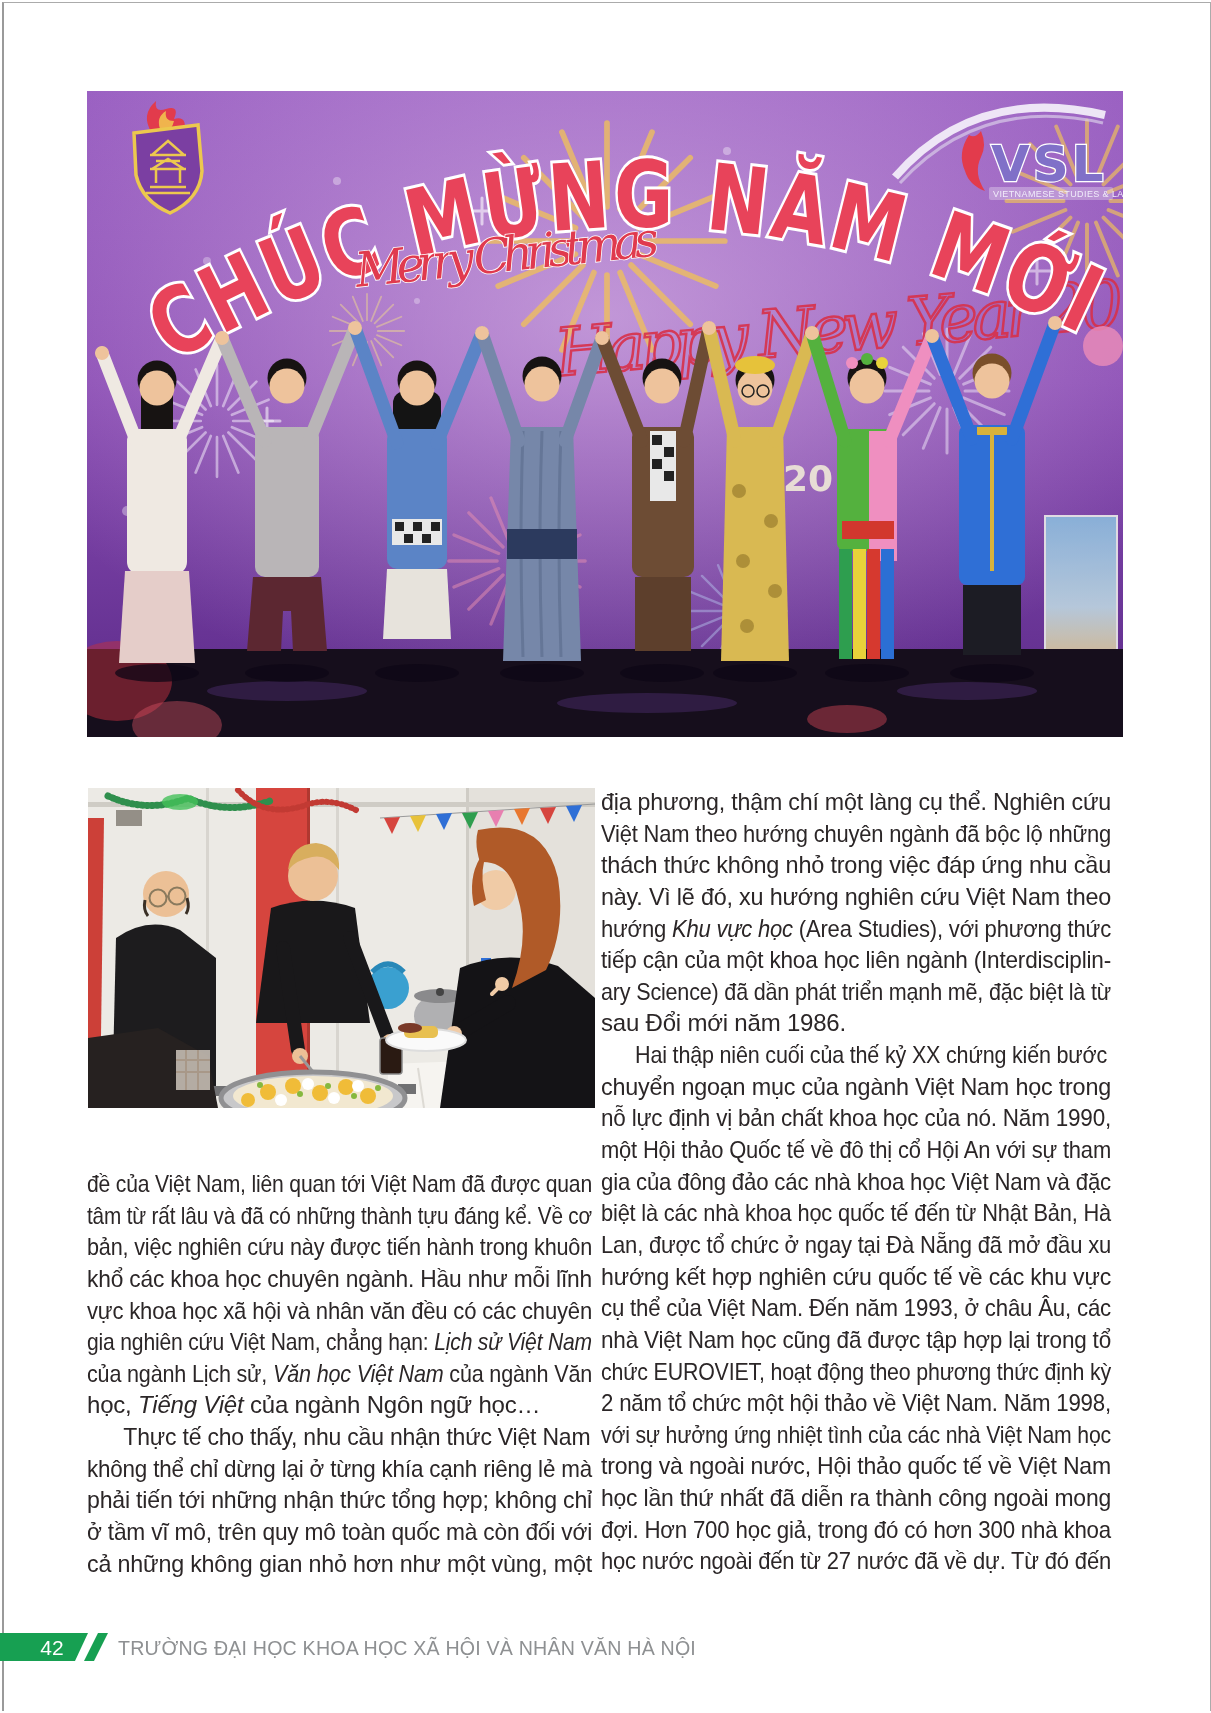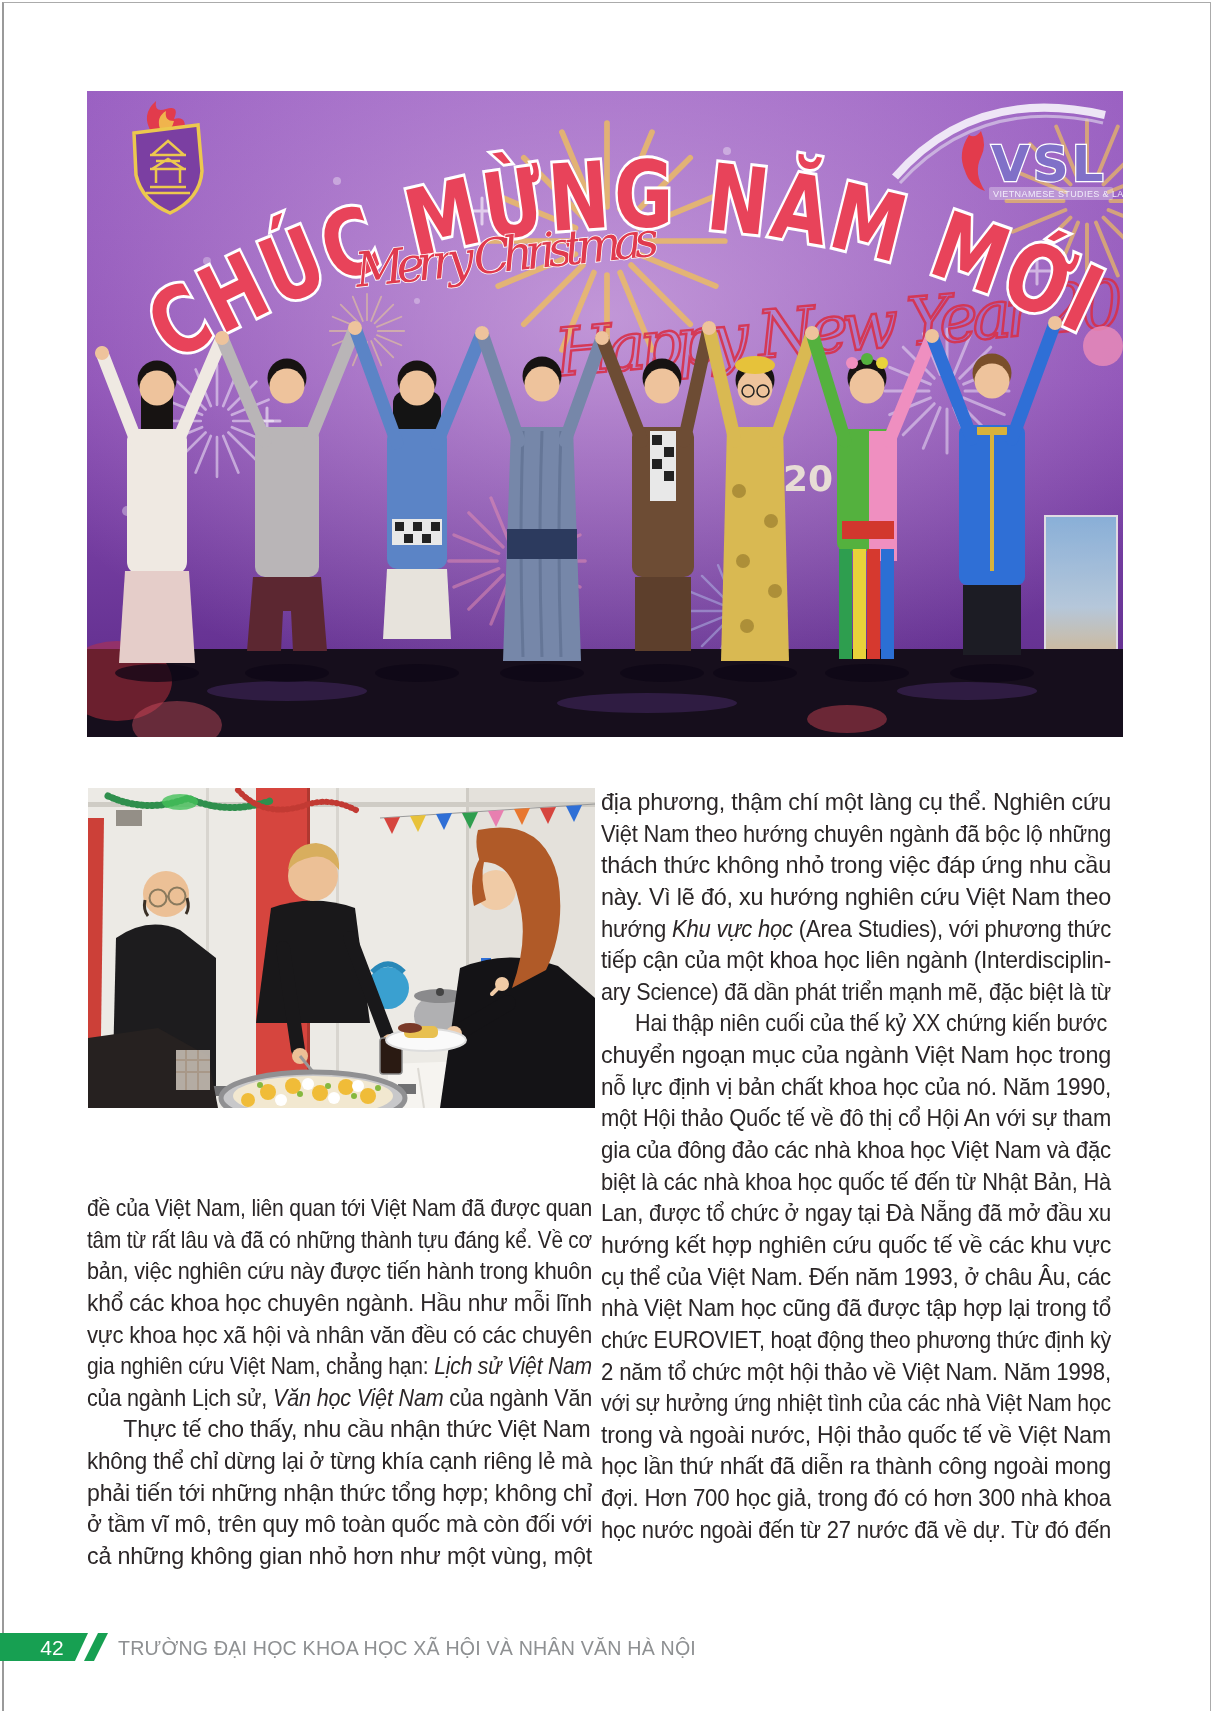--- a/index.html
+++ b/index.html
@@ -3,21 +3,21 @@
 <meta charset="utf-8">
 <style>
   html,body{margin:0;padding:0;background:#ffffff;}
   #page{position:relative;width:1211px;height:1713px;background:#ffffff;overflow:hidden;
         font-family:"Liberation Sans",sans-serif;}
   #frame{position:absolute;left:2px;top:2px;width:1206px;height:1708px;
          border-left:2px solid #9a9a9a;border-top:1px solid #ababab;border-right:1px solid #ababab;
          pointer-events:none;}
   .photo{position:absolute;display:block;}
   .column{position:absolute;color:#2b2627;font-size:24px;letter-spacing:-0.2px;}
-  #col-left{left:87px;top:1168px;width:505px;margin-top:24px;}
+  #col-left{left:87px;top:1168px;width:505px;}
   #col-right{left:601px;top:786px;width:510px;}
   .tline{height:31.65px;line-height:31.65px;white-space:nowrap;overflow:visible;}
   .tline em{font-style:italic;}
   #footer-bar{position:absolute;left:0;top:1633px;width:88px;height:28px;
               clip-path:polygon(0 0,100% 0,calc(100% - 13px) 100%,0 100%);}
   #footer-accent{position:absolute;left:84px;top:1633px;width:24px;height:28px;
               clip-path:polygon(14px 0,100% 0,calc(100% - 14px) 100%,0 100%);}
   #footer-page-num{position:absolute;left:30px;top:1633px;width:44px;height:19px;line-height:29px;
               text-align:center;color:#ffffff;font-size:21px;}
   #footer-inst{position:absolute;left:118px;top:1633px;width:580px;height:28px;line-height:30px;
@@ -343,34 +343,36 @@
   </svg>
 
   <div id="col-left" class="column">
       <div class="tline" style="transform-origin: 0px 50%; transform: scaleX(0.879911);"><span><span>đề của Việt Nam, liên quan tới Việt Nam đã được quan</span></span></div>
       <div class="tline" style="transform-origin: 0px 50%; transform: scaleX(0.864495);"><span><span>tâm từ rất lâu và đã có những thành tựu đáng kể. Về cơ</span></span></div>
       <div class="tline" style="transform-origin: 0px 50%; transform: scaleX(0.90063);"><span><span>bản, việc nghiên cứu này được tiến hành trong khuôn</span></span></div>
       <div class="tline" style="transform-origin: 0px 50%; transform: scaleX(0.948607);"><span><span>khổ các khoa học chuyên ngành. Hầu như mỗi lĩnh</span></span></div>
       <div class="tline" style="transform-origin: 0px 50%; transform: scaleX(0.919357);"><span><span>vực khoa học xã hội và nhân văn đều có các chuyên</span></span></div>
       <div class="tline" style="transform-origin: 0px 50%; transform: scaleX(0.878261);"><span><span>gia nghiên cứu Việt Nam, chẳng hạn: </span><em>Lịch sử Việt Nam</em></span></div>
       <div class="tline" style="transform-origin: 0px 50%; transform: scaleX(0.898227);"><span><span>của ngành Lịch sử, </span><em>Văn học Việt Nam</em><span> của ngành Văn</span></span></div>
+      <div class="tline"><span><span>học, </span><em>Tiếng Việt</em><span> của ngành Ngôn ngữ học…</span></span></div>
       <div class="tline" style="text-indent: 38px; transform-origin: 0px 50%; transform: scaleX(0.956845);"><span><span>Thực tế cho thấy, nhu cầu nhận thức Việt Nam</span></span></div>
       <div class="tline" style="transform-origin: 0px 50%; transform: scaleX(0.934023);"><span><span>không thể chỉ dừng lại ở từng khía cạnh riêng lẻ mà</span></span></div>
       <div class="tline" style="transform-origin: 0px 50%; transform: scaleX(0.962191);"><span><span>phải tiến tới những nhận thức tổng hợp; không chỉ</span></span></div>
       <div class="tline" style="transform-origin: 0px 50%; transform: scaleX(0.945831);"><span><span>ở tầm vĩ mô, trên quy mô toàn quốc mà còn đối với</span></span></div>
       <div class="tline" style="transform-origin: 0px 50%; transform: scaleX(0.970104);"><span><span>cả những không gian nhỏ hơn như một vùng, một</span></span></div>
     </div>
   <div id="col-right" class="column">
       <div class="tline" style="transform-origin: 0px 50%; transform: scaleX(0.966081);"><span><span>địa phương, thậm chí một làng cụ thể. Nghiên cứu</span></span></div>
       <div class="tline" style="transform-origin: 0px 50%; transform: scaleX(0.913595);"><span><span>Việt Nam theo hướng chuyên ngành đã bộc lộ những</span></span></div>
       <div class="tline" style="transform-origin: 0px 50%; transform: scaleX(0.97745);"><span><span>thách thức không nhỏ trong việc đáp ứng nhu cầu</span></span></div>
       <div class="tline" style="transform-origin: 0px 50%; transform: scaleX(0.972586);"><span><span>này. Vì lẽ đó, xu hướng nghiên cứu Việt Nam theo</span></span></div>
       <div class="tline" style="transform-origin: 0px 50%; transform: scaleX(0.917653);"><span><span>hướng </span><em>Khu vực học</em><span> (Area Studies), với phương thức</span></span></div>
       <div class="tline" style="transform-origin: 0px 50%; transform: scaleX(0.939118);"><span><span>tiếp cận của một khoa học liên ngành (Interdisciplin-</span></span></div>
       <div class="tline" style="transform-origin: 0px 50%; transform: scaleX(0.897492);"><span><span>ary Science) đã dần phát triển mạnh mẽ, đặc biệt là từ</span></span></div>
+      <div class="tline"><span><span>sau Đổi mới năm 1986.</span></span></div>
       <div class="tline" style="text-indent: 38px; transform-origin: 0px 50%; transform: scaleX(0.896353);"><span><span>Hai thập niên cuối của thế kỷ XX chứng kiến bước</span></span></div>
       <div class="tline" style="transform-origin: 0px 50%; transform: scaleX(0.972818);"><span><span>chuyển ngoạn mục của ngành Việt Nam học trong</span></span></div>
       <div class="tline" style="transform-origin: 0px 50%; transform: scaleX(0.935619);"><span><span>nỗ lực định vị bản chất khoa học của nó. Năm 1990,</span></span></div>
       <div class="tline" style="transform-origin: 0px 50%; transform: scaleX(0.914516);"><span><span>một Hội thảo Quốc tế về đô thị cổ Hội An với sự tham</span></span></div>
       <div class="tline" style="transform-origin: 0px 50%; transform: scaleX(0.924777);"><span><span>gia của đông đảo các nhà khoa học Việt Nam và đặc</span></span></div>
       <div class="tline" style="transform-origin: 0px 50%; transform: scaleX(0.909572);"><span><span>biệt là các nhà khoa học quốc tế đến từ Nhật Bản, Hà</span></span></div>
       <div class="tline" style="transform-origin: 0px 50%; transform: scaleX(0.916416);"><span><span>Lan, được tổ chức ở ngay tại Đà Nẵng đã mở đầu xu</span></span></div>
       <div class="tline" style="transform-origin: 0px 50%; transform: scaleX(0.961216);"><span><span>hướng kết hợp nghiên cứu quốc tế về các khu vực</span></span></div>
       <div class="tline" style="transform-origin: 0px 50%; transform: scaleX(0.925327);"><span><span>cụ thể của Việt Nam. Đến năm 1993, ở châu Âu, các</span></span></div>
       <div class="tline" style="transform-origin: 0px 50%; transform: scaleX(0.937312);"><span><span>nhà Việt Nam học cũng đã được tập hợp lại trong tổ</span></span></div>

